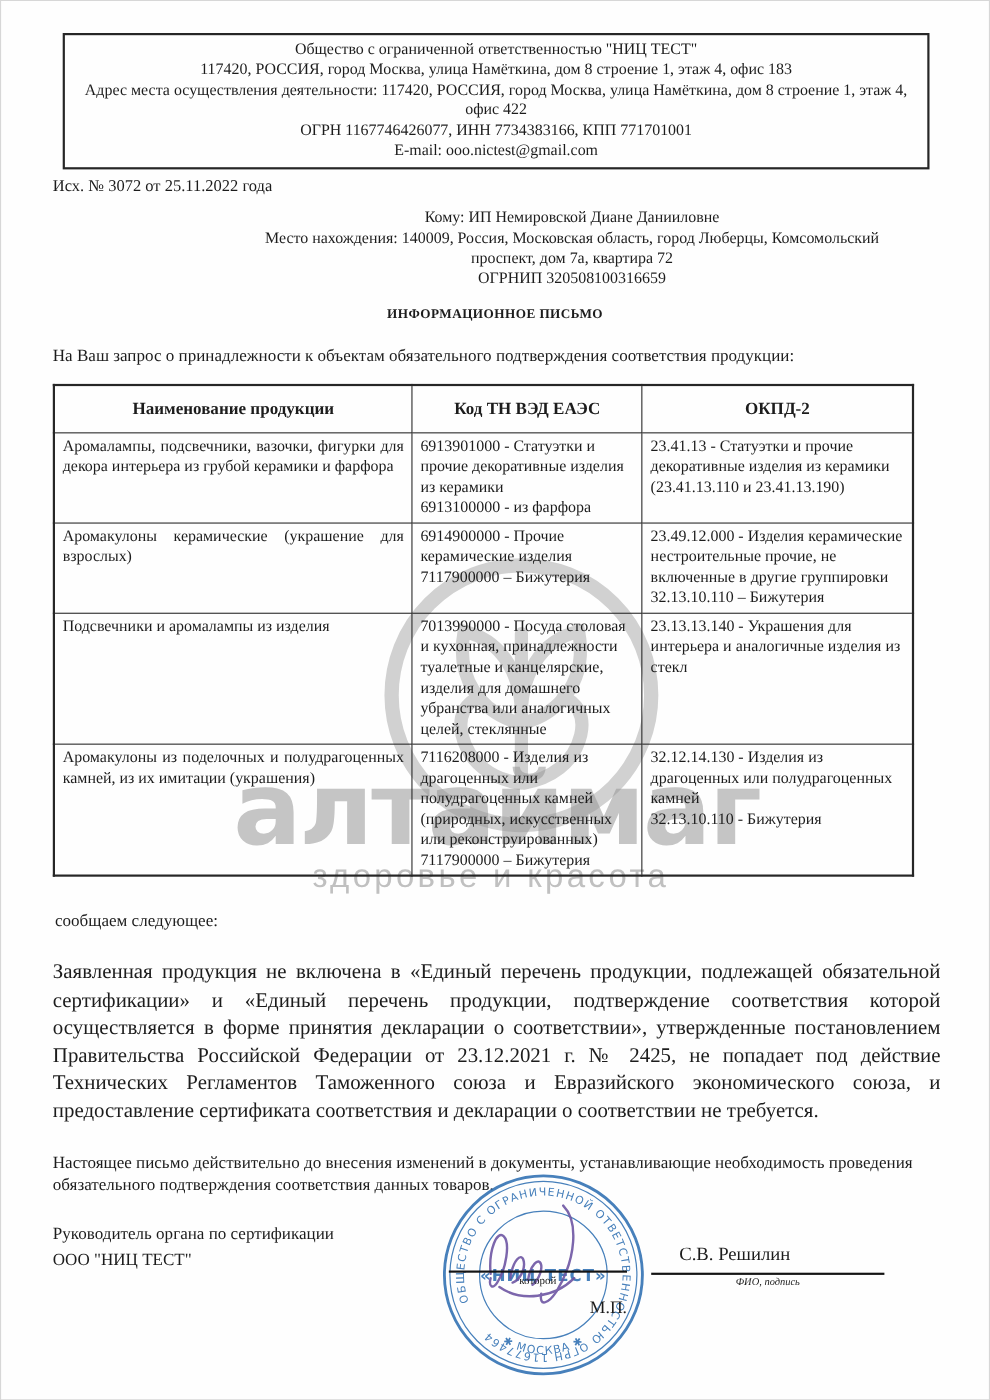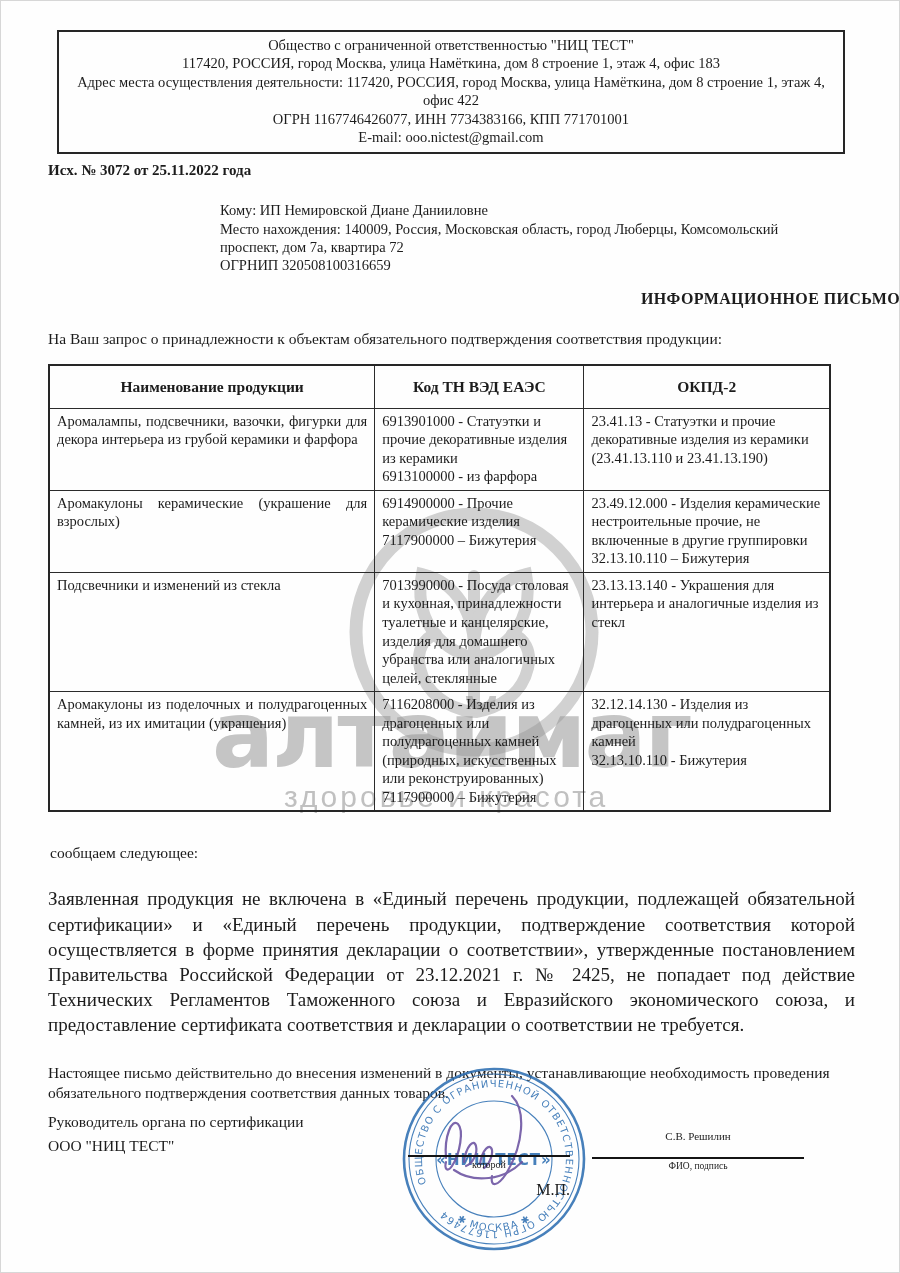--- a/index.html
+++ b/index.html
@@ -31,28 +31,28 @@
   }
   
   .content { position: relative; z-index: 1; }
   .letterhead-box {
     margin: 30px 55px 0 57px;
     border: 2px solid #262626;
     padding: 4px 10px 6px;
     text-align: center;
     font-size: 14.5px; line-height: 1.27;
   }
-  .outgoing { margin: 8px 0 0 48px; font-weight: bold; font-size: 15px; }
+  .outgoing { margin: 8px 0 0 48px; font-weight: normal; font-size: 15px; }
   .recipient {
-    width: 600px; margin: 22px 80px 0 auto;
-    text-align: left; font-size: 14.5px; line-height: 1.26;
+    width: 600px; margin: 10px 80px 0 auto;
+    text-align: center; font-size: 14.5px; line-height: 1.26;
   }
   .doc-title {
-    margin-top: 15px; text-align: right;
-    font-weight: bold; font-size: 16px; letter-spacing: .4px;
+    margin-top: 15px; text-align: center;
+    font-weight: bold; font-size: 12px; letter-spacing: .4px;
   }
   .intro { margin: 22px 46px 0 48px; font-size: 15.5px; }
   table.products {
     margin: 16px 0 0 48px; width: 783px;
     border-collapse: collapse;
     border: 2.5px solid #262626;
     table-layout: fixed;
   }
   table.products th, table.products td { border: 1.8px solid #2b2b2b; }
   table.products th {
@@ -78,30 +78,30 @@
   }
   .sig-label-left {
     position: absolute; left: 408px; top: 1159px; width: 162px;
     text-align: center; font-size: 10px; color: #222; z-index: 3;
   }
   .mp-label {
     position: absolute; left: 408px; top: 1181px; width: 162px;
     text-align: right; font-size: 16px; z-index: 3;
   }
   .fio-name {
-    position: absolute; left: 592px; top: 1130px; width: 212px;
-    text-align: center; font-size: 11px; z-index: 3;
+    position: absolute; left: 562px; top: 1130px; width: 212px;
+    text-align: center; font-size: 17px; z-index: 3;
   }
   .fio-line {
     position: absolute; left: 592px; top: 1157px; width: 212px;
     border-top: 2px solid #141414; z-index: 3;
   }
   .fio-label {
     position: absolute; left: 592px; top: 1161px; width: 212px;
-    text-align: center; font-size: 9.5px; color: #222; z-index: 3;
+    text-align: center; font-size: 9.5px; color: #222; z-index: 3; font-style: italic;
   }
   .stamp-ring-text {
     font-family: "DejaVu Sans", sans-serif;
     font-size: 10px; letter-spacing: 1.1px; fill: #2e6fb2;
   }
   .stamp-center-text {
     font-family: "DejaVu Sans", sans-serif;
     font-size: 15px; font-weight: bold; letter-spacing: 1px; fill: #2e6fb2;
   }
 </style>
@@ -169,21 +169,21 @@
 (23.41.13.110 и 23.41.13.190)</td>
         </tr>
         <tr>
           <td class="name-cell">Аромакулоны керамические (украшение для взрослых)</td>
           <td class="code-cell">6914900000 - Прочие керамические изделия
 7117900000 – Бижутерия</td>
           <td class="code-cell">23.49.12.000 - Изделия керамические нестроительные прочие, не включенные в другие группировки
 32.13.10.110 – Бижутерия</td>
         </tr>
         <tr>
-          <td class="name-cell">Подсвечники и изменений из стекла</td>
+          <td class="name-cell">Подсвечники и аромалампы из изделия</td>
           <td class="code-cell">7013990000 - Посуда столовая и кухонная, принадлежности туалетные и канцелярские, изделия для домашнего убранства или аналогичных целей, стеклянные</td>
           <td class="code-cell">23.13.13.140 - Украшения для интерьера и аналогичные изделия из стекл</td>
         </tr>
         <tr>
           <td class="name-cell">Аромакулоны из поделочных и полудрагоценных камней, из их имитации (украшения)</td>
           <td class="code-cell">7116208000 - Изделия из драгоценных или полудрагоценных камней (природных, искусственных или реконструированных)
 7117900000 – Бижутерия</td>
           <td class="code-cell">32.12.14.130 - Изделия из драгоценных или полудрагоценных камней
 32.13.10.110 - Бижутерия</td>
         </tr>

